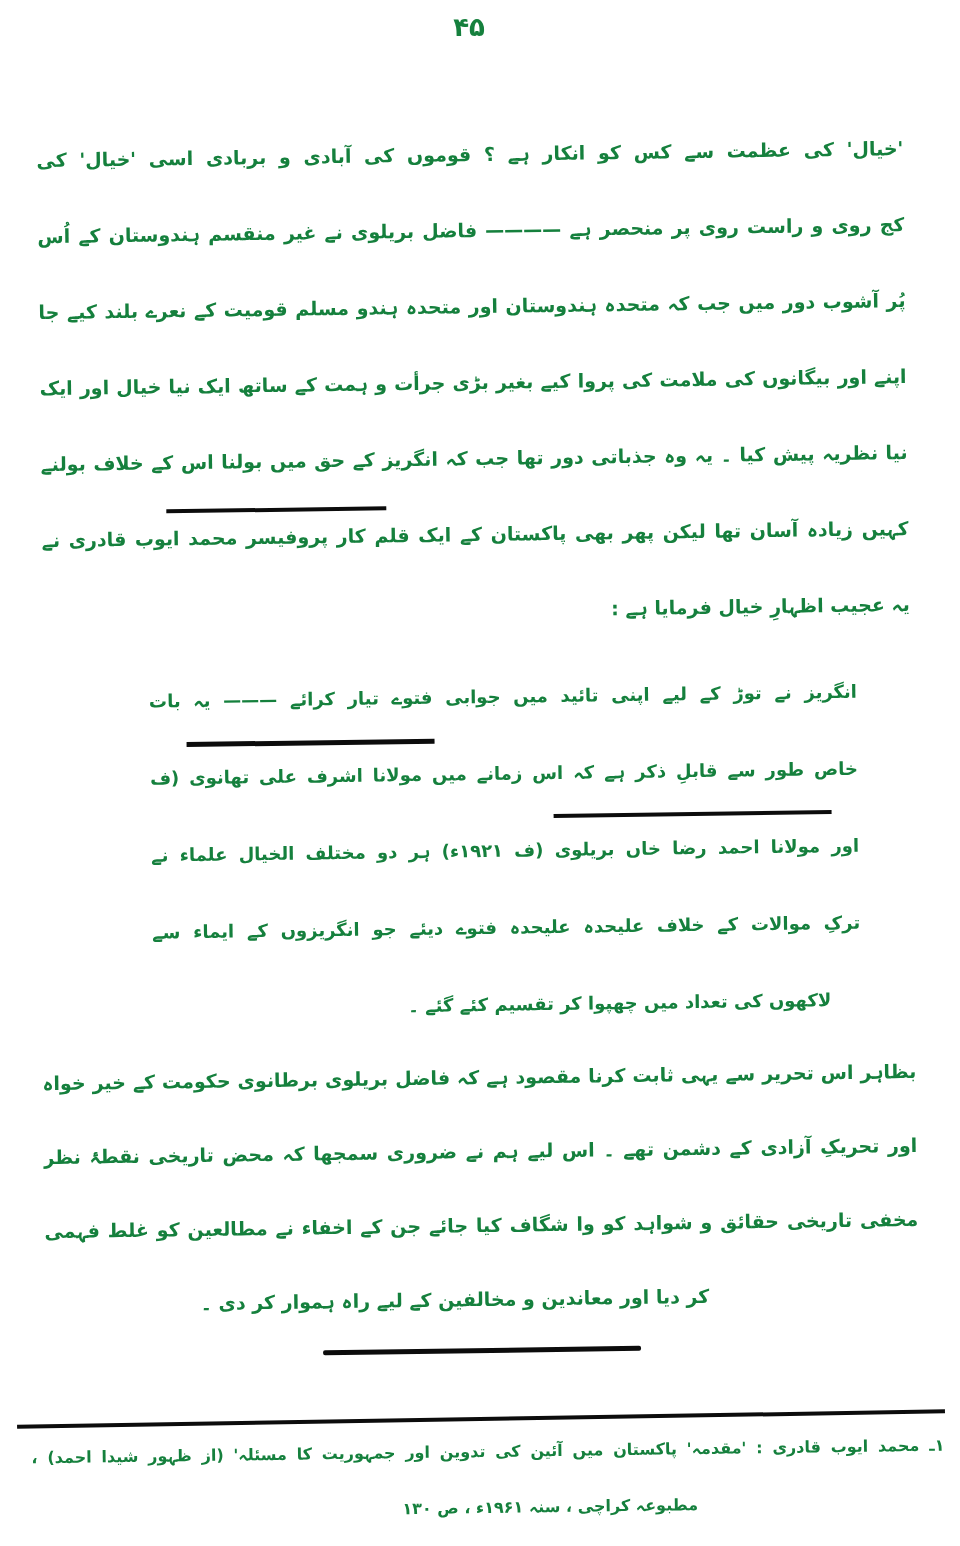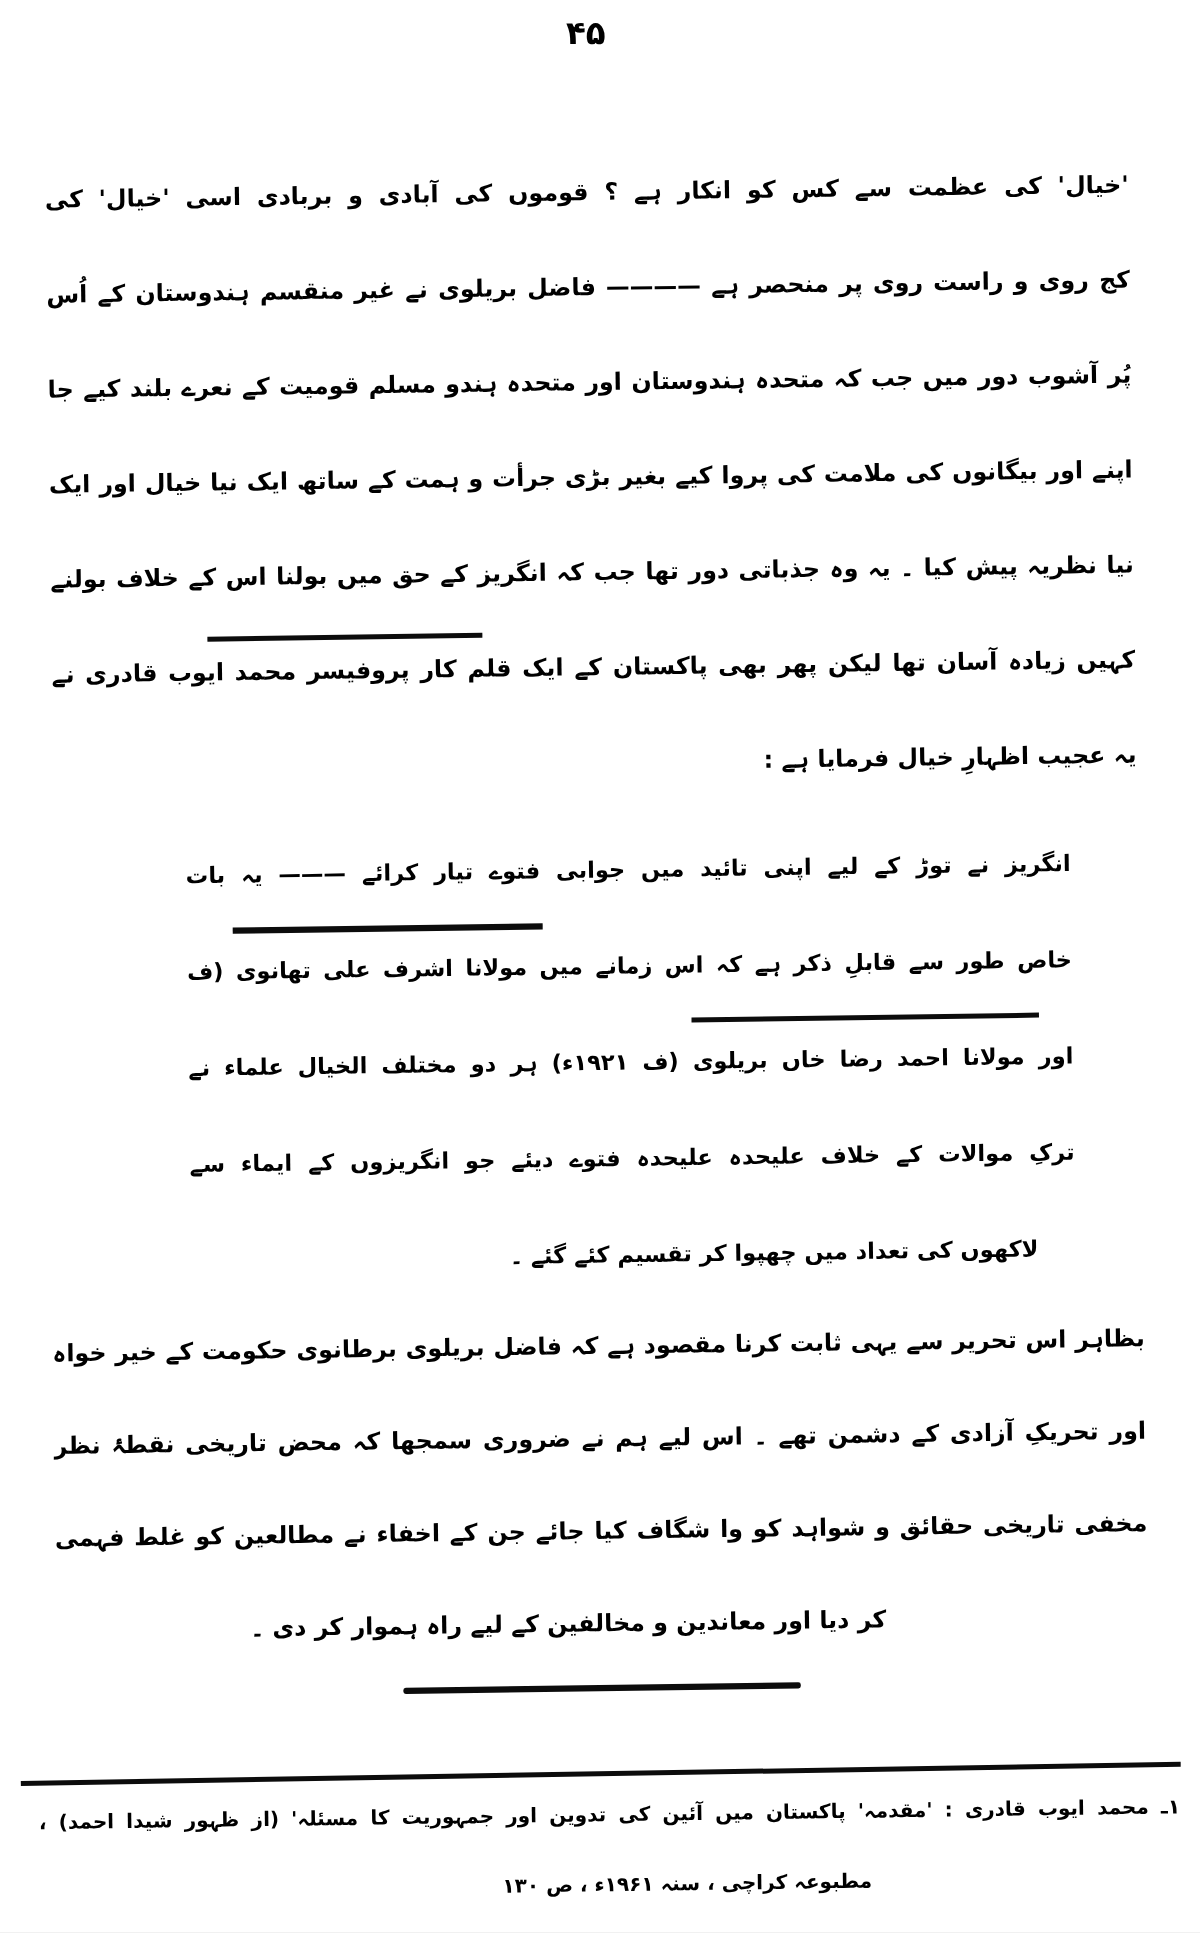--- a/index.html
+++ b/index.html
@@ -1,21 +1,21 @@
 <!DOCTYPE html>
 <html lang="ur" dir="rtl"><head>
 <meta charset="utf-8">
 <style>
   html,body{margin:0;padding:0;background:#e8e8e8;}
   .page{
     position:relative;
     width:960px;height:1546px;
     margin:0 auto;
     background:#ffffff;
-    color:#000000;
+    color:#15803d;
     font-family:"DejaVu Sans", sans-serif;
     overflow:hidden;
     direction:rtl;
   }
   .page-number{
     position:absolute;top:12px;left:0;right:22px;
     text-align:center;
     font-size:26px;font-weight:bold;
     letter-spacing:2px;
   }

